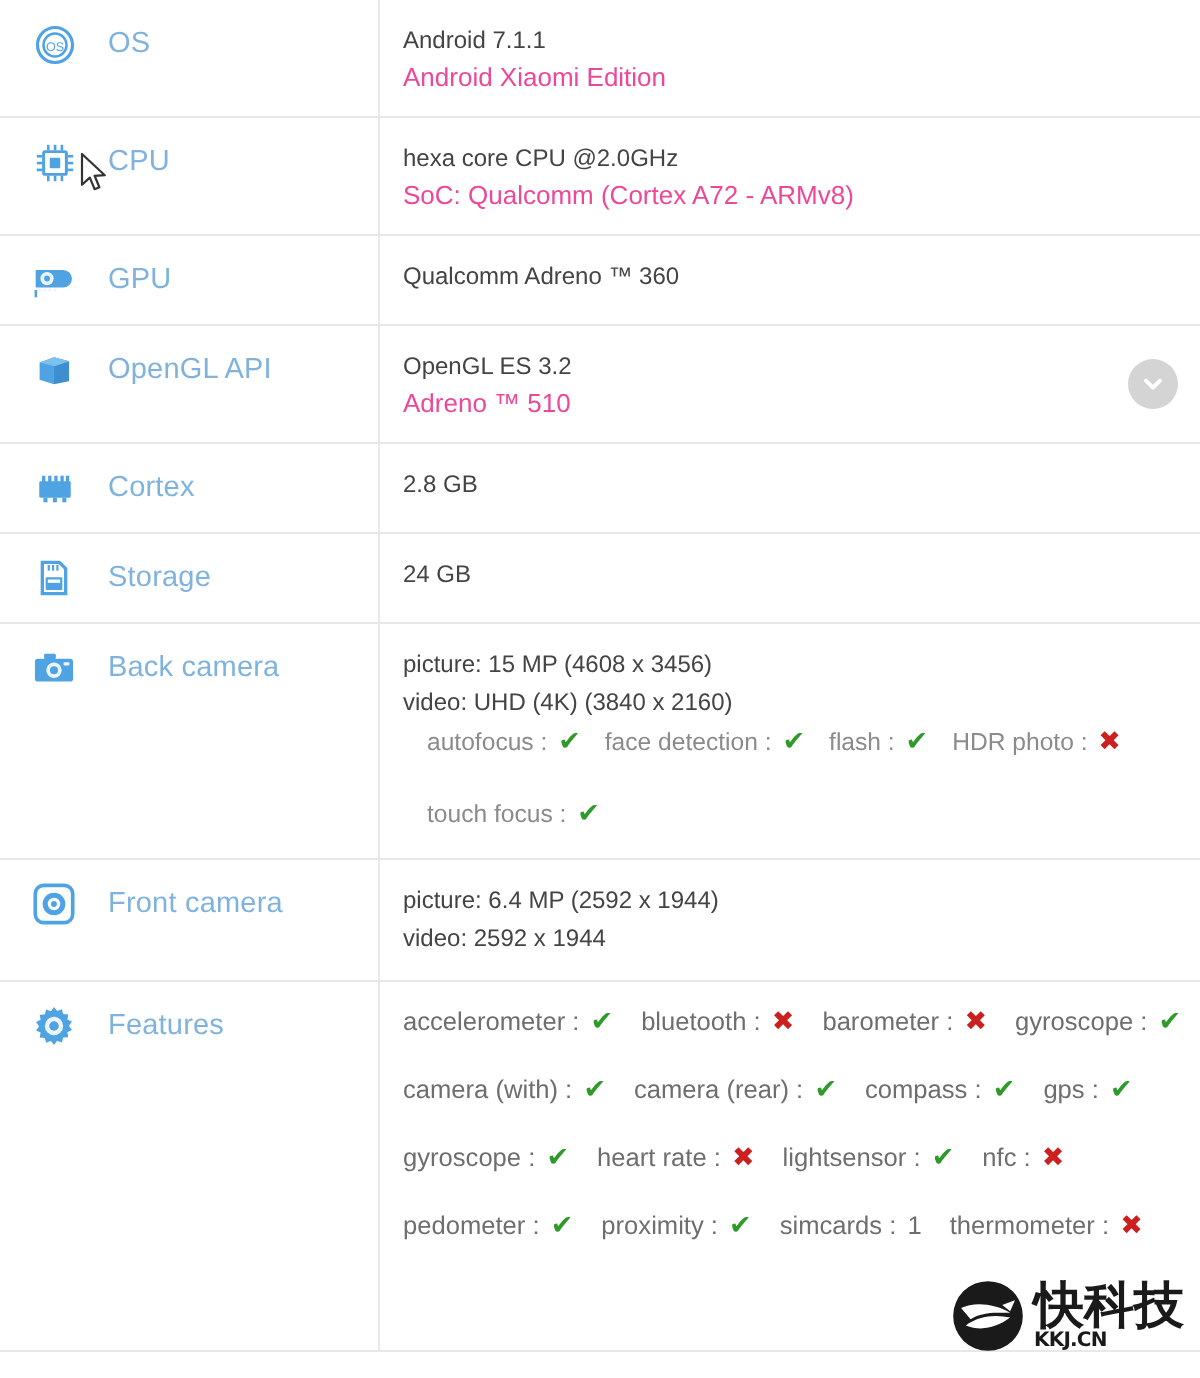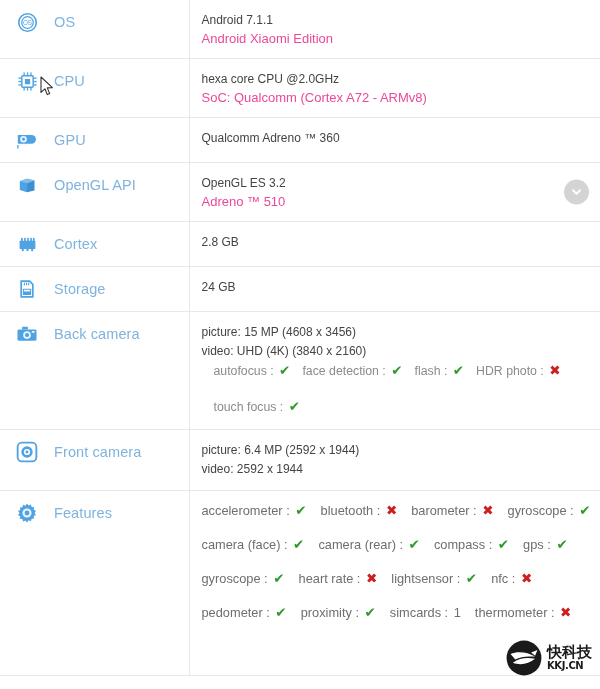--- a/index.html
+++ b/index.html
@@ -141,21 +141,21 @@
     bottom: 12px;
     display: flex;
     align-items: center;
     gap: 4px;
     z-index: 40;
     pointer-events: none;
   }
   .wm-logo { width: 38px; height: 38px; display: block; }
   .wm-txt { display: flex; flex-direction: column; line-height: 1; }
   .wm-cn {
-    font-size: 15px;
+    font-size: 25px;
     font-weight: bold;
     color: #1a1a1a;
     letter-spacing: 0px;
     font-family: "DejaVu Sans", sans-serif;
   }
   .wm-url {
     font-size: 10px;
     font-weight: bold;
     color: #1a1a1a;
     letter-spacing: -0.4px;
@@ -376,21 +376,21 @@
                 <circle cx="12" cy="12" r="5" fill="#eaf4fc"></circle>
                 <circle cx="12" cy="12" r="2.6" fill="#4fa3e3"></circle>
               </svg>
             </span>
             <span class="label-text">Features</span>
           </div>
         </td>
         <td class="cell-value">
           <div id="features-lines">
               <div class="feat-row"><span class="feat-item"><span>accelerometer : </span><span class="yes">✔</span></span><span class="feat-item"><span>bluetooth : </span><span class="no">✖</span></span><span class="feat-item"><span>barometer : </span><span class="no">✖</span></span><span class="feat-item"><span>gyroscope : </span><span class="yes">✔</span></span></div>
-              <div class="feat-row"><span class="feat-item"><span>camera (face) : </span><span class="yes">✔</span></span><span class="feat-item"><span>camera (rear) : </span><span class="yes">✔</span></span><span class="feat-item"><span>compass : </span><span class="yes">✔</span></span><span class="feat-item"><span>gps : </span><span class="yes">✔</span></span></div>
+              <div class="feat-row"><span class="feat-item"><span>camera (with) : </span><span class="yes">✔</span></span><span class="feat-item"><span>camera (rear) : </span><span class="yes">✔</span></span><span class="feat-item"><span>compass : </span><span class="yes">✔</span></span><span class="feat-item"><span>gps : </span><span class="yes">✔</span></span></div>
               <div class="feat-row"><span class="feat-item"><span>gyroscope : </span><span class="yes">✔</span></span><span class="feat-item"><span>heart rate : </span><span class="no">✖</span></span><span class="feat-item"><span>lightsensor : </span><span class="yes">✔</span></span><span class="feat-item"><span>nfc : </span><span class="no">✖</span></span></div>
               <div class="feat-row"><span class="feat-item"><span>pedometer : </span><span class="yes">✔</span></span><span class="feat-item"><span>proximity : </span><span class="yes">✔</span></span><span class="feat-item"><span>simcards : </span><span class="numval">1</span></span><span class="feat-item"><span>thermometer : </span><span class="no">✖</span></span></div>
             </div>
         </td>
       </tr>
 
     </tbody>
   </table>
 
   <div class="cursor">

